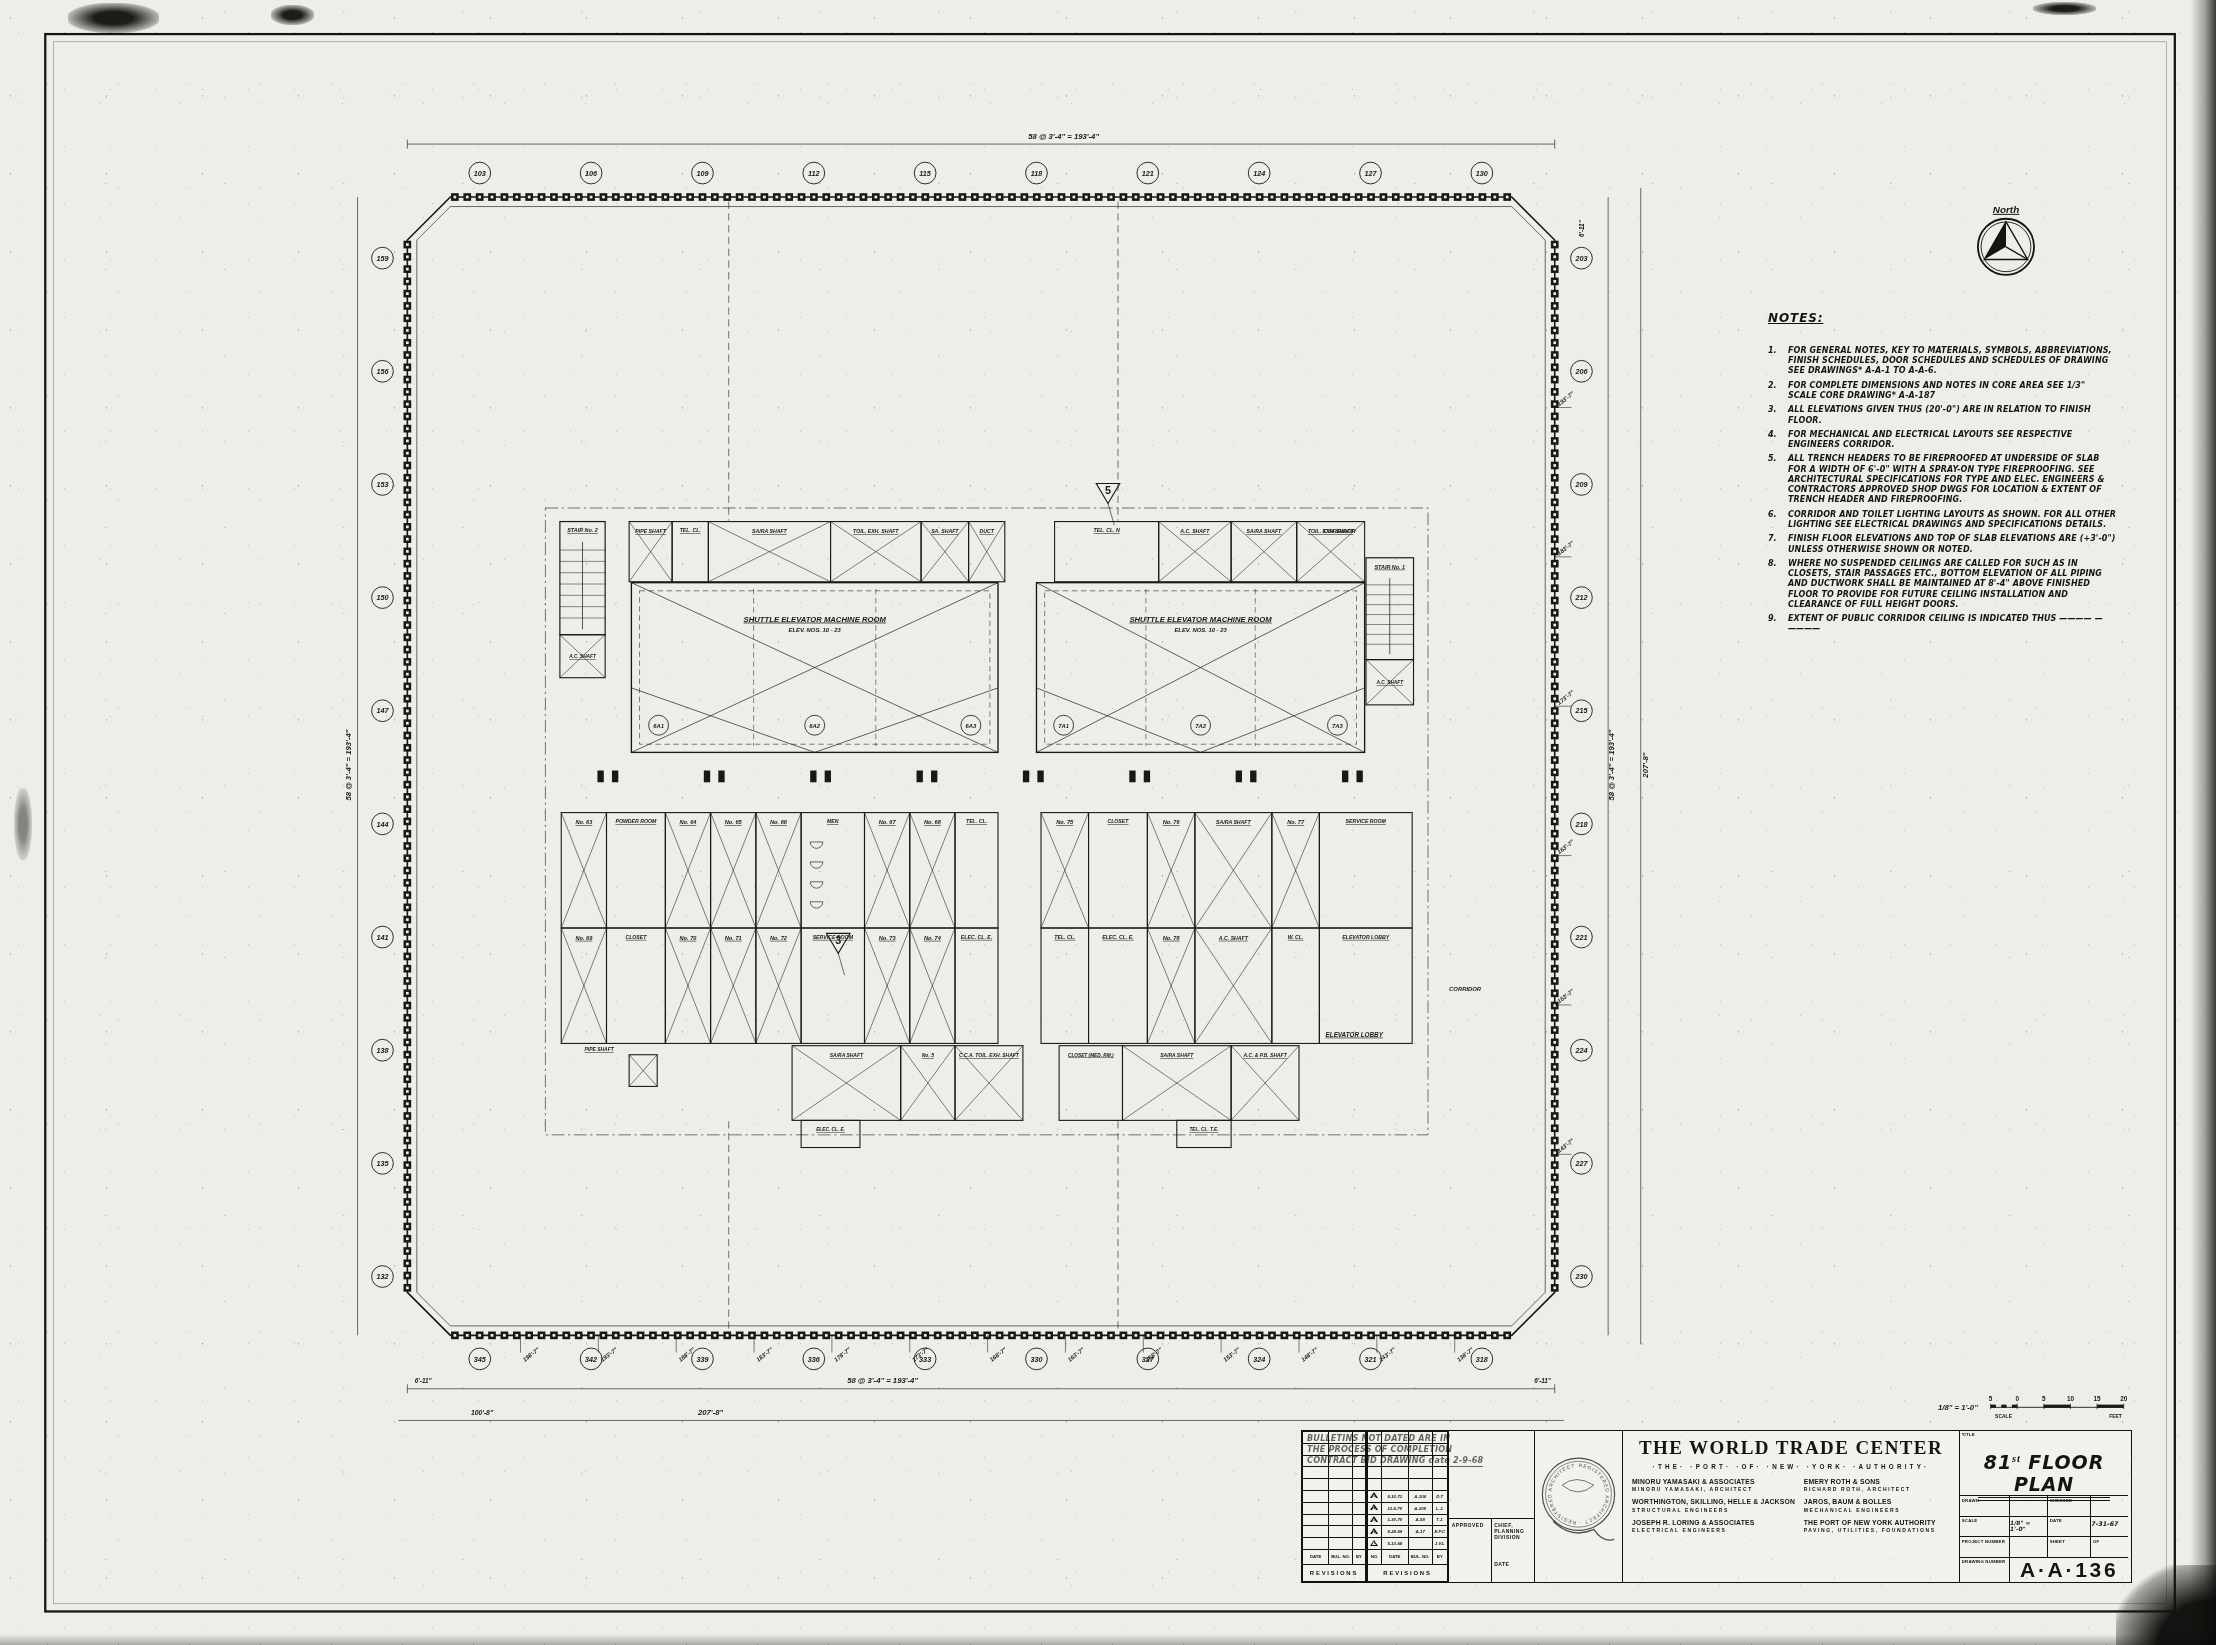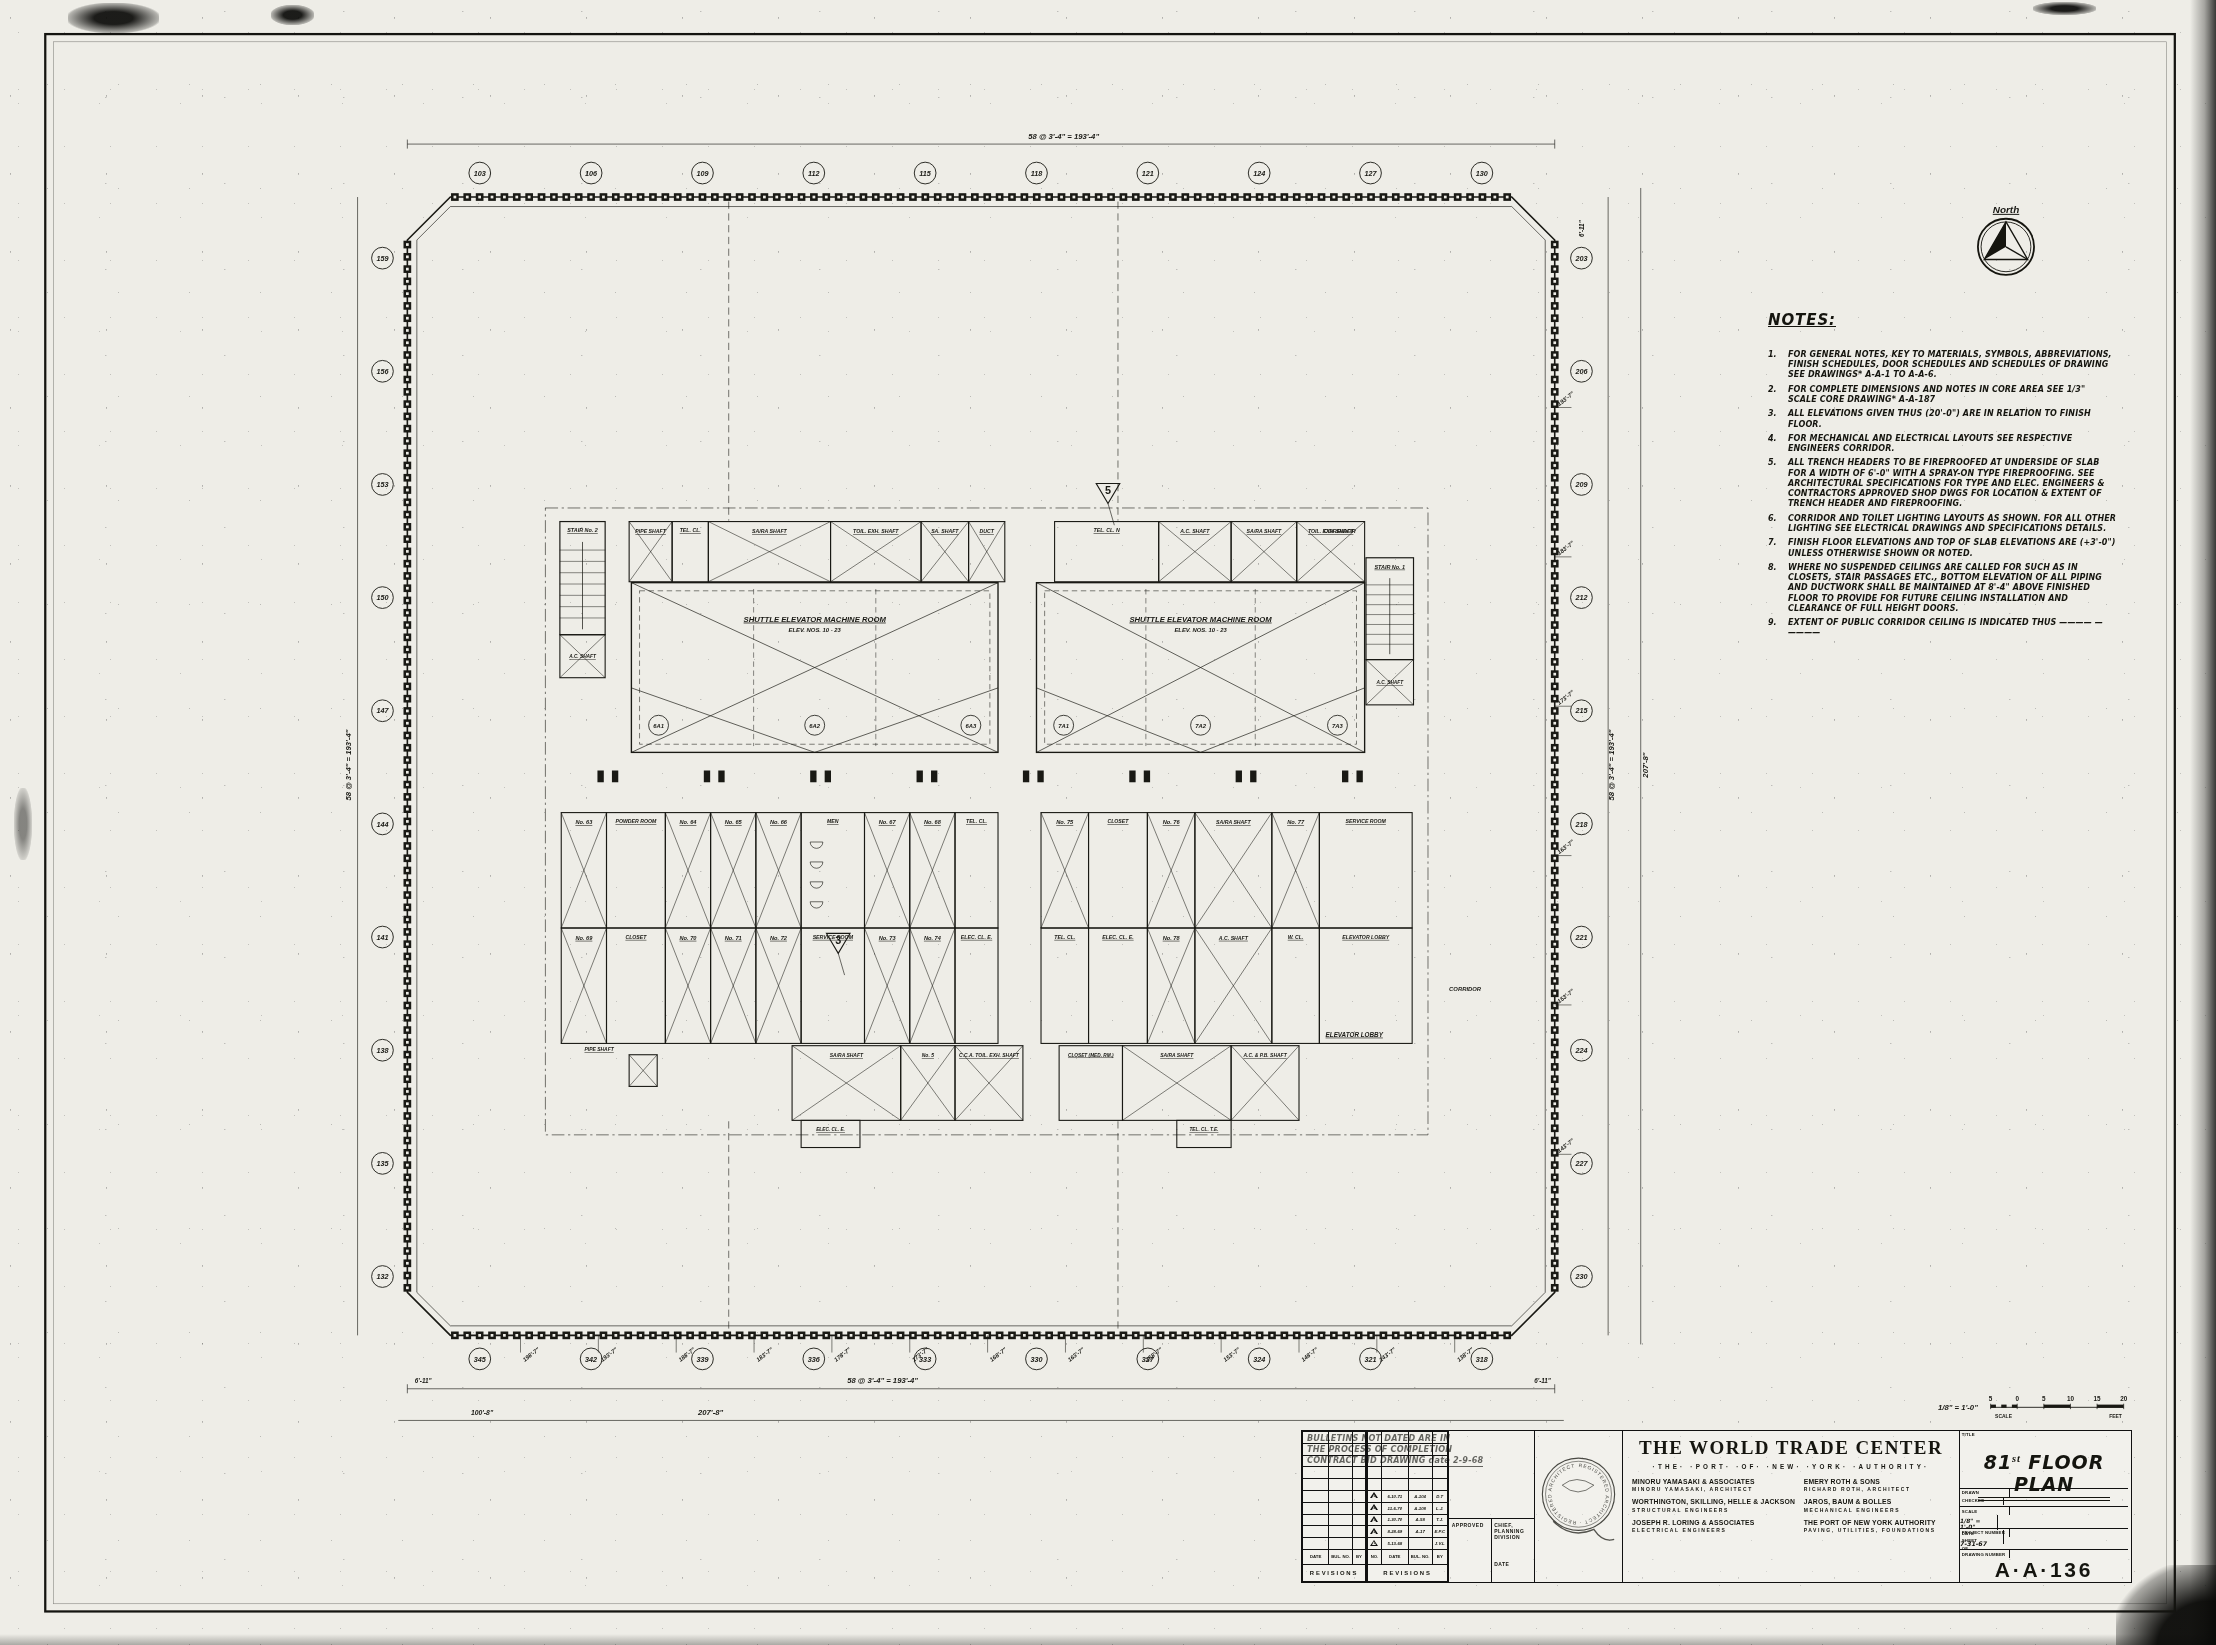--- a/index.html
+++ b/index.html
@@ -20,21 +20,21 @@
   svg text{fill:#191914;}
   .edge-right{position:absolute;right:0;top:0;width:26px;height:100%;
     background:linear-gradient(to right,rgba(20,20,20,0),rgba(30,30,28,.35) 55%,rgba(12,12,10,.8));}
   .edge-bottom{position:absolute;left:0;bottom:0;width:100%;height:11.8px;
     background:linear-gradient(to bottom,rgba(20,20,20,0),rgba(25,25,22,.35));}
   .blob{position:absolute;background:radial-gradient(ellipse at center,rgba(10,10,8,.92) 30%,rgba(10,10,8,.25) 70%,transparent 75%);}
   .corner-blob{position:absolute;right:-18px;bottom:-22.6px;width:118px;height:104px;
     background:radial-gradient(ellipse at 80% 80%,rgba(8,8,6,.95) 40%,rgba(8,8,6,.3) 72%,transparent 78%);}
   
   .notes{position:absolute;left:1768px;top:311px;width:349px;}
-  .notes .ttl{font-size:15px;letter-spacing:0.9px;text-decoration:underline;margin-bottom:21px;}
+  .notes .ttl{font-size:12px;letter-spacing:0.9px;text-decoration:underline;margin-bottom:21px;}
   .note-row{display:flex;margin-bottom:4.1px;line-height:1.28;}
   .note-num{width:20px;flex:none;font-size:8px;}
   .note-txt{font-size:8px;letter-spacing:0.1px;}
   
   .bulletin{position:absolute;left:1307px;top:1433px;width:217px;font-size:8.1px;line-height:1.35;letter-spacing:0.2px;}
   .bulletin .u{border-bottom:0.9px solid #15150f;display:inline-block;padding-bottom:0.5px;}
   
   .strip{position:absolute;left:1301px;top:1430px;width:831px;height:153px;display:flex;
     border:1.8px solid #111;box-sizing:border-box;background:rgba(250,250,246,.35);}
   .panel{box-sizing:border-box;border-right:1.4px solid #111;position:relative;}
@@ -53,21 +53,21 @@
   .apprv-top{height:88px;border-bottom:1.4px solid #111;box-sizing:border-box;}
   .apprv-bot{display:flex;height:63px;}
   .apprv-cell{box-sizing:border-box;padding:2.7px;font-size:5px;font-weight:bold;letter-spacing:0.5px;}
   .credits{padding:6.3px 9px;box-sizing:border-box;}
   .credits .t1{font-family:"Liberation Serif",serif;font-weight:bold;font-size:19px;letter-spacing:1.4px;text-align:center;}
   .credits .t2{font-size:6.3px;font-weight:bold;letter-spacing:3.2px;text-align:center;margin-top:3.6px;border-bottom:0;}
   .firm-grid{display:grid;grid-template-columns:54% 46%;margin-top:8.1px;row-gap:5.9px;}
   .firm .n{font-size:6.8px;font-weight:bold;letter-spacing:0.2px;}
   .firm .r{font-size:5px;font-weight:bold;letter-spacing:1.6px;margin-top:1.4px;}
   .tpanel{display:flex;flex-direction:column;}
-  .trow{display:flex;border-top:1.1px solid #111;flex-direction:column;}
+  .trow{display:flex;border-top:1.1px solid #111;}
   .tlabel{font-size:4.3px;font-weight:bold;letter-spacing:0.2px;padding:1.4px 1.8px;box-sizing:border-box;}
   .tval{font-size:6.8px;}
   .title-top{height:67px;position:relative;}
   .title-val{position:absolute;left:0;right:0;top:20px;text-align:center;font-size:19px;letter-spacing:0.9px;}
   .title-val .dd{display:block;width:78%;margin:1.8px auto 0;border-top:1.4px solid #15150f;border-bottom:0.9px solid #15150f;height:1.8px;}
   .dwgnum{font-family:"Liberation Sans",sans-serif;font-weight:bold;font-size:21px;letter-spacing:2.7px;text-align:center;flex:1;}
   sup{font-size:55%;font-family:Liberation Serif, serif;}
 </style>
 </head>
 <body>

